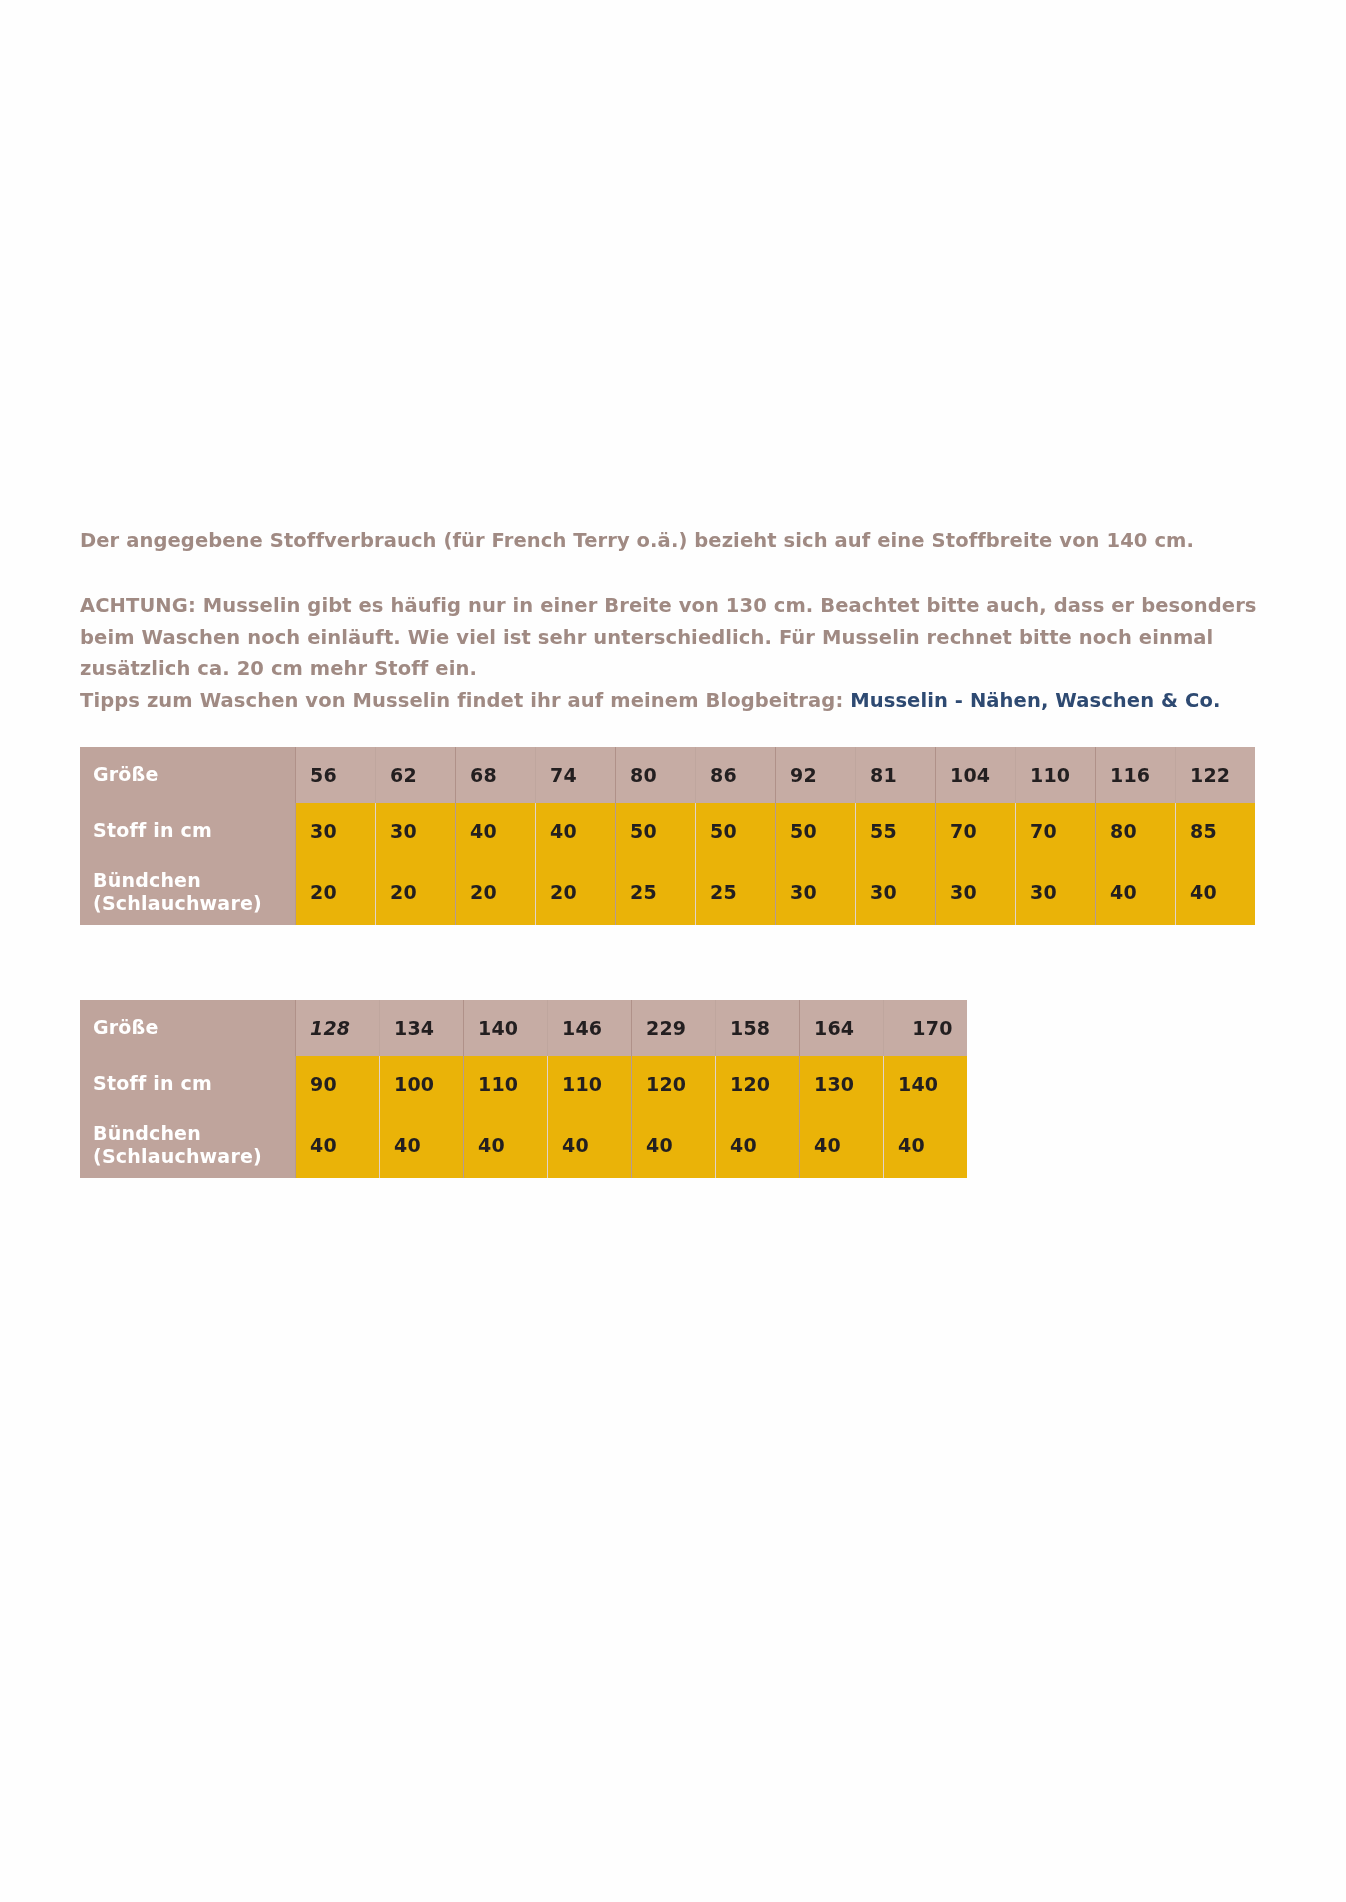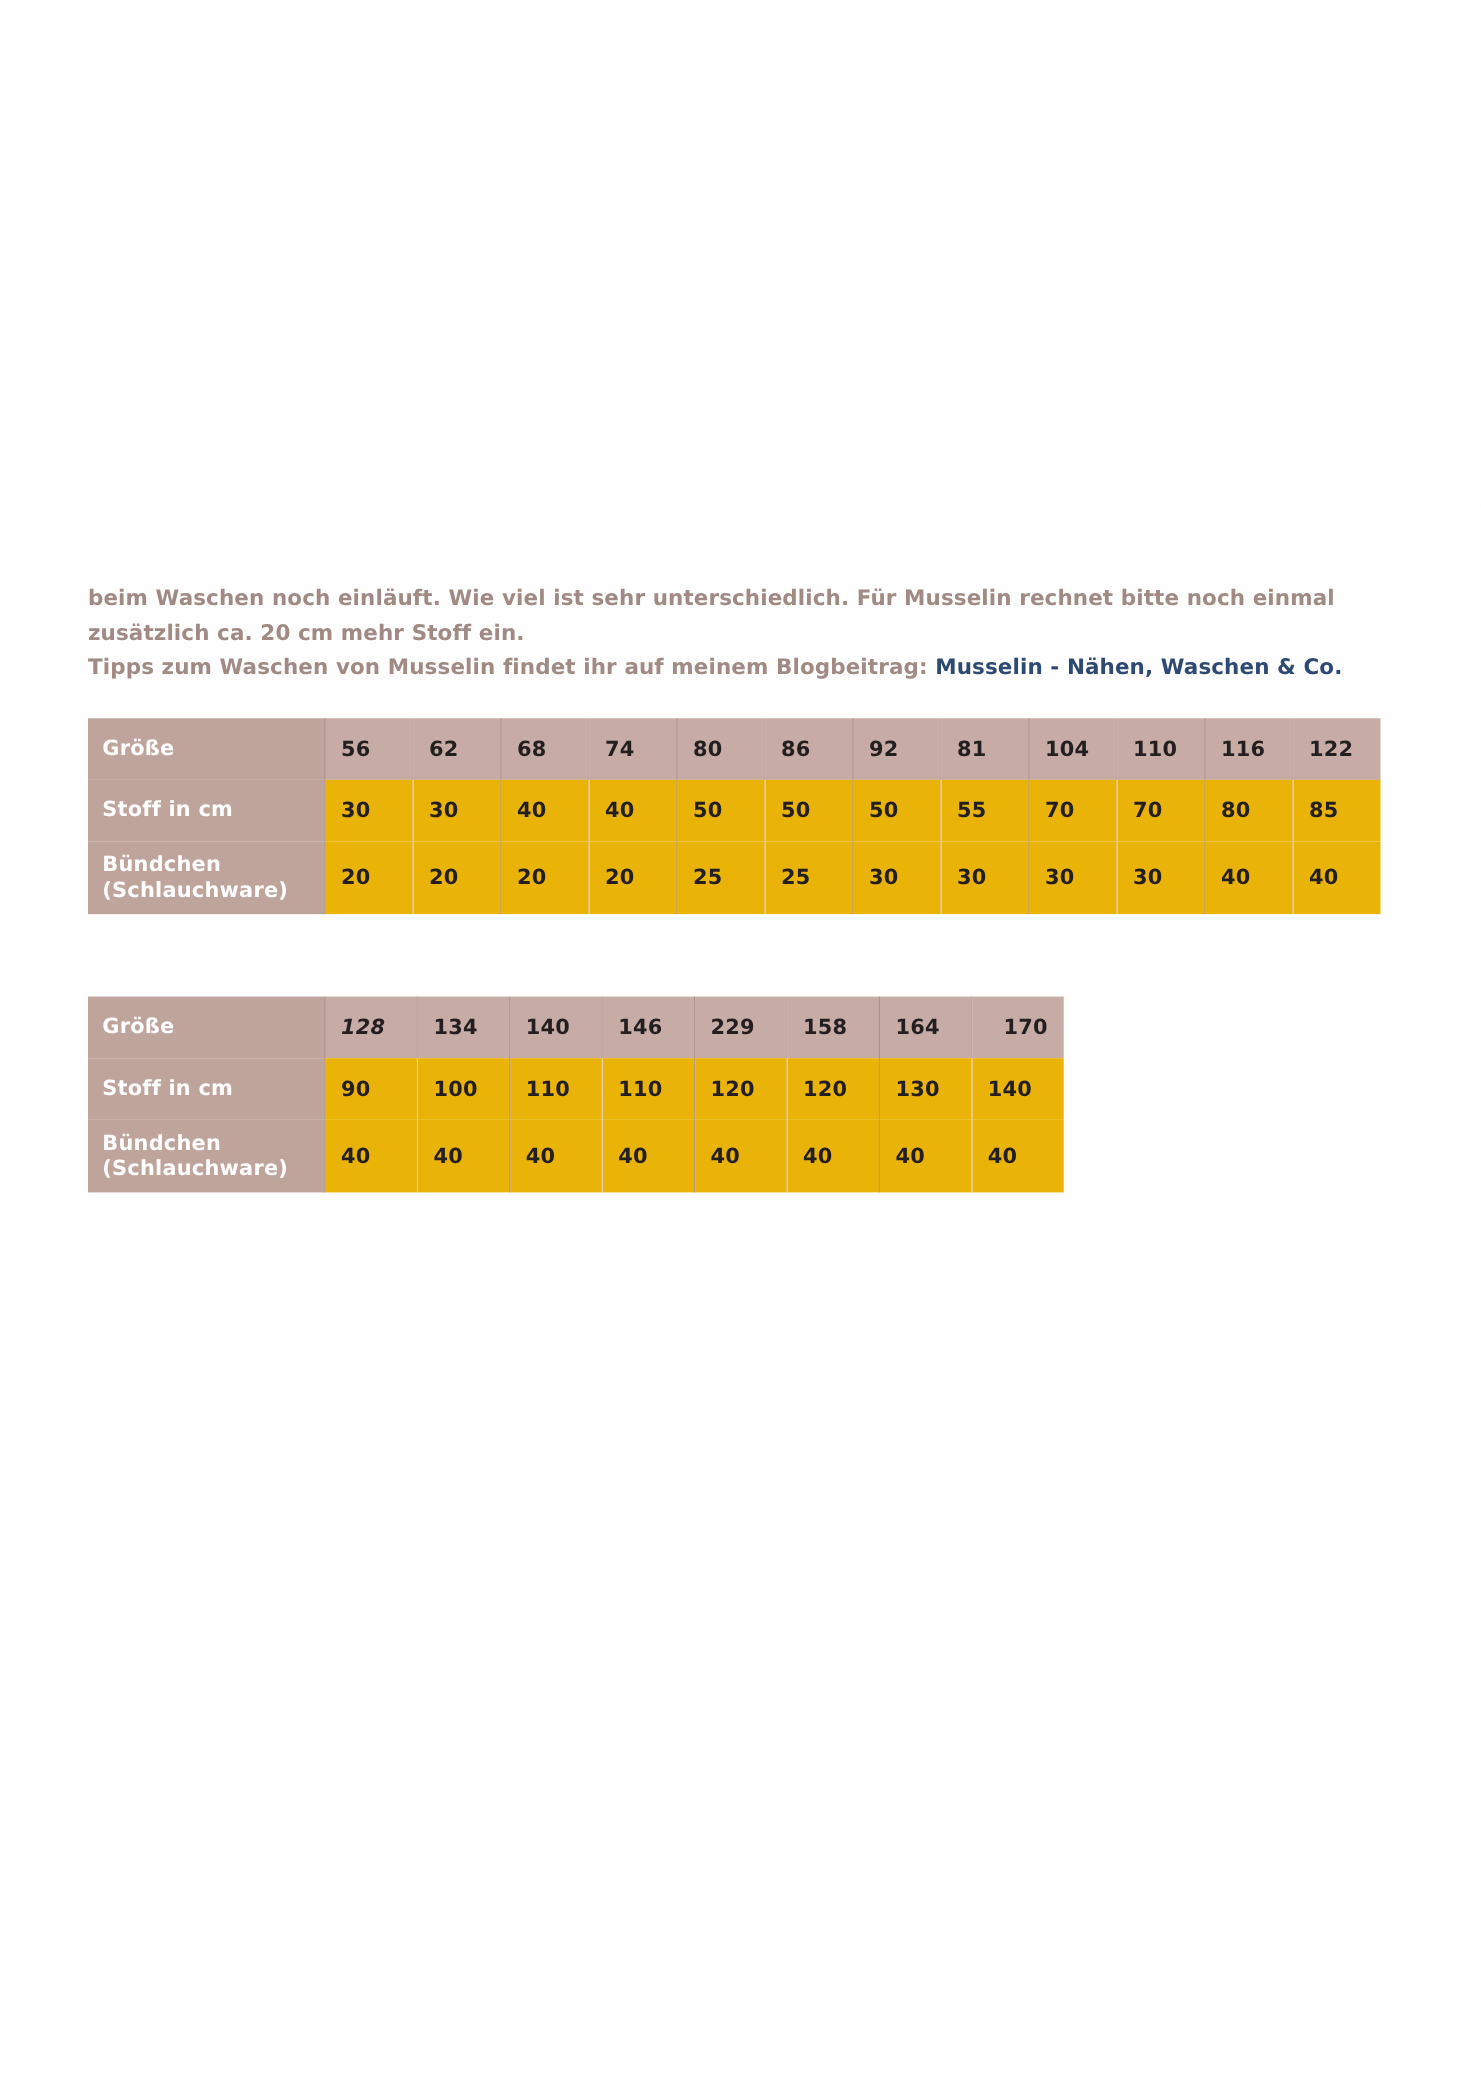--- a/index.html
+++ b/index.html
@@ -112,22 +112,24 @@
 
   .table-gap { height: 75px; }
 </style>
 </head>
 <body>
 
 <div class="page">
   <div class="content">
 
 
+    <p class="intro">Der angegebene Stoffverbrauch (für French Terry o.ä.) bezieht sich auf eine Stoffbreite von 140 cm.</p>
 
     <div class="note">
+      <span class="line">ACHTUNG: Musselin gibt es häufig nur in einer Breite von 130 cm. Beachtet bitte auch, dass er besonders</span>
       <span class="line">beim Waschen noch einläuft. Wie viel ist sehr unterschiedlich. Für Musselin rechnet bitte noch einmal</span>
       <span class="line">zusätzlich ca. 20 cm mehr Stoff ein.</span>
       <span class="line"><span>Tipps zum Waschen von Musselin findet ihr auf meinem Blogbeitrag: </span><a class="link" href="#">Musselin - Nähen, Waschen &amp; Co.</a></span>
     </div>
 
     <table class="tbl" id="table-1">
       <tbody>
         <tr class="hdr-row">
           <td class="label" style="width: 202px;">Größe</td>
         <td class="cell sep-strong" style="width: 65px;">56</td>

